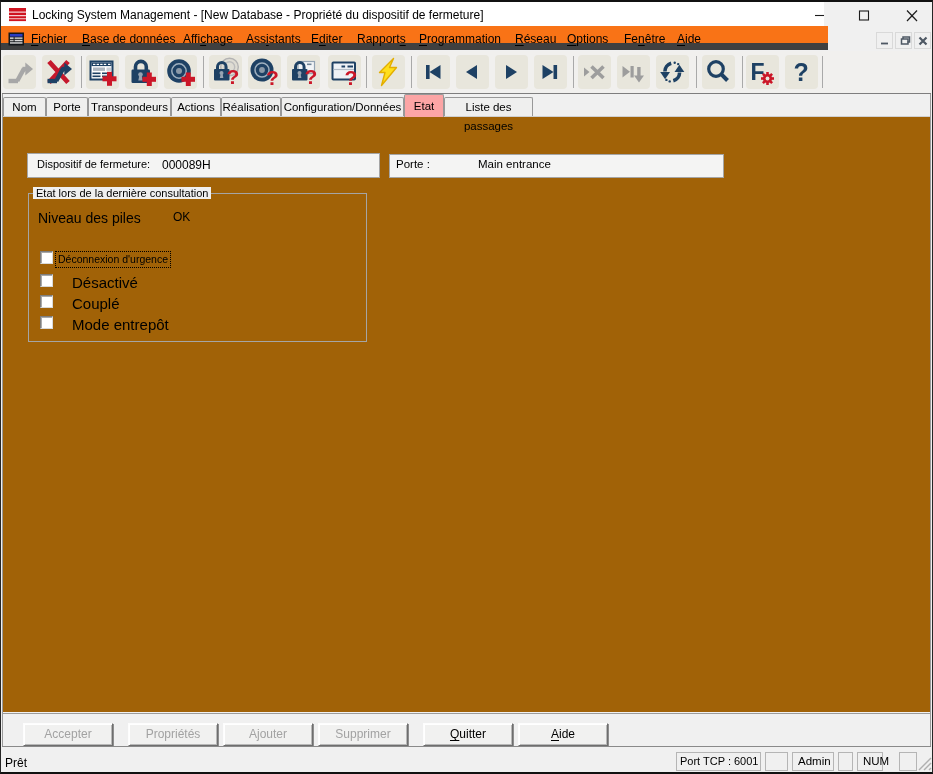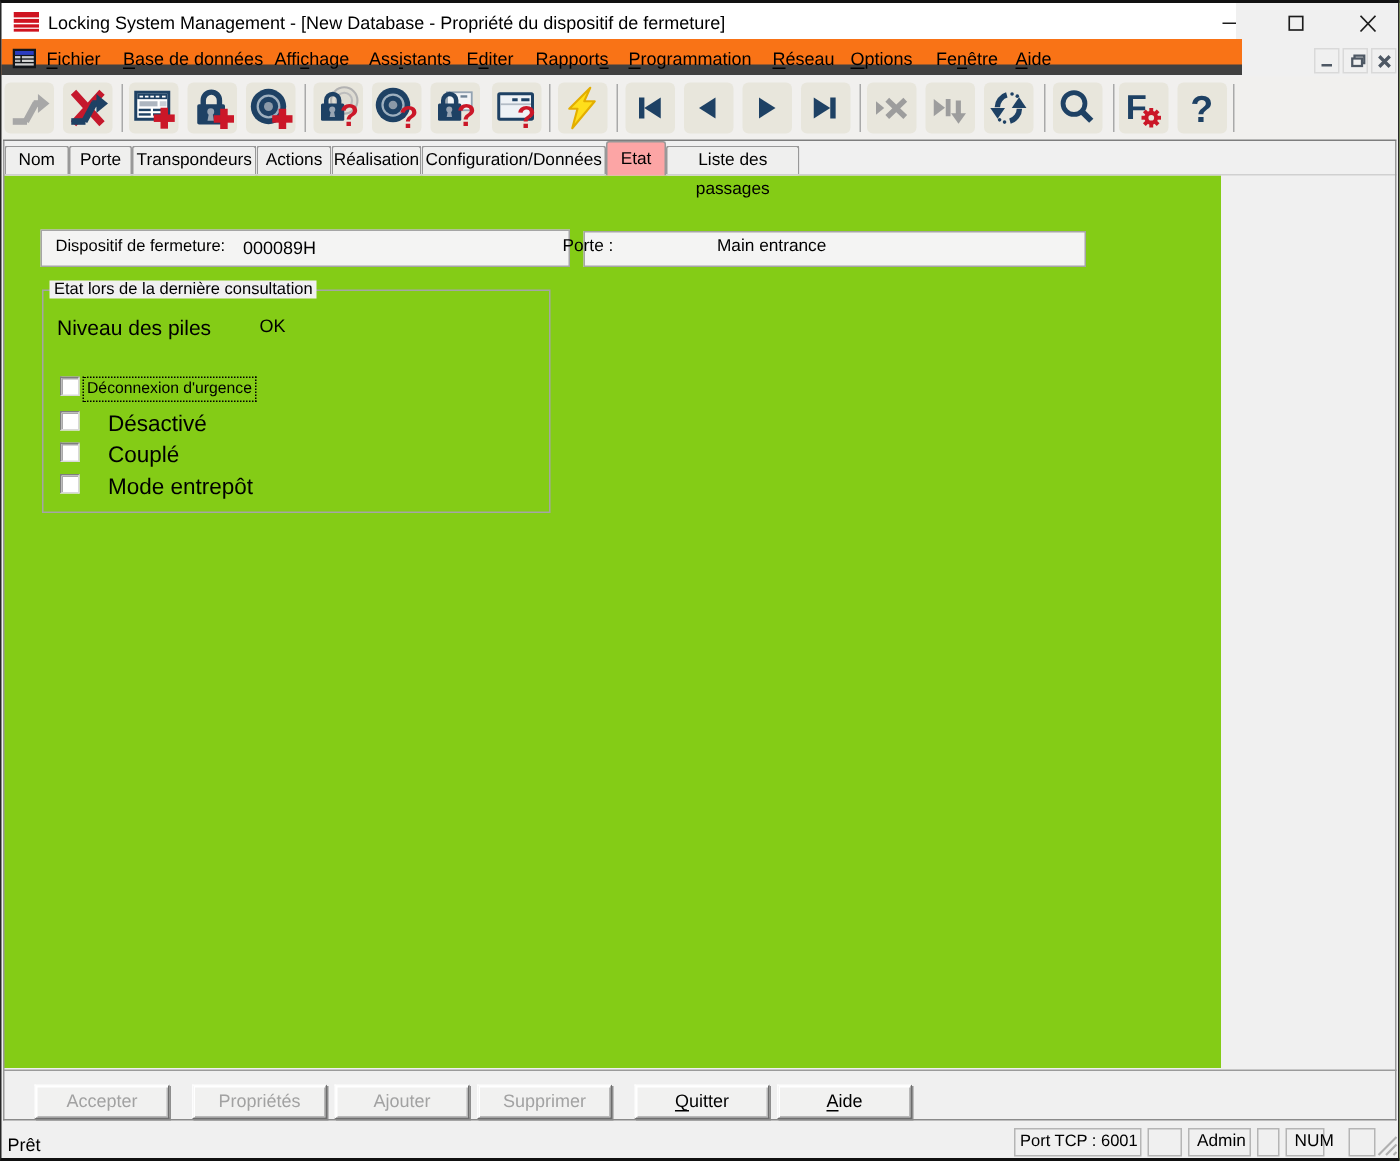--- a/index.html
+++ b/index.html
@@ -9,21 +9,21 @@
 #titletxt{left:31px;top:6px;font-size:12px}
 #menubar{left:1px;top:26px;width:827px;height:24px;background:#f97316;border-bottom:7px solid #404040}
 .mi{position:absolute;top:6px;font-size:12px;white-space:pre}
 #toolbar{left:1px;top:51px;width:931px;height:42px;background:#f1f0ee}
 .tb{position:absolute;top:4px;width:33px;height:34px;background:#e8e6dc;border-radius:4px}
 .tb svg{position:absolute;left:0.5px;top:1px}
 .tsep{position:absolute;top:5px;width:1px;height:32px;background:#a9a9a9}
 #tabrow{left:2px;top:94px;width:929px;height:23px;background:#f0f0f0}
 .tab{position:absolute;top:3px;height:20px;border:1px solid #989898;border-bottom:none;border-radius:2px 2px 0 0;background:#efefee;font-size:11.5px;text-align:center;line-height:19px;z-index:1}
 .tab.act{top:0;height:23px;background:#fca5a5;z-index:3;line-height:22px}
-#content{left:2px;top:117px;width:812px;height:595px;background:#84cc16}
+#content{left:2px;top:117px;width:929px;height:595px;background:#a16207}
 .fieldbox{position:absolute;border:1px solid #a5a5a5;background:#f4f4f3;font-size:11.5px}
 .gb{position:absolute;left:26px;top:76px;width:339px;height:149px;border:1px solid #a5a5a5}
 .gbt{position:absolute;left:4px;top:-7px;background:#f0f0f0;padding:0 3px;font-size:11px}
 .cb{position:absolute;left:11px;width:13px;height:13px;background:#fff;border:1px solid;border-color:#7e7e7e #d9d9d9 #d9d9d9 #7e7e7e;box-shadow:inset 1px 1px 0 #a9a9a9}
 .cl{position:absolute;left:43px;font-size:15px;white-space:pre}
 .txt{position:absolute;font-size:11.5px;white-space:pre}
 #btnrow{left:2px;top:713px;width:929px;height:34px;background:#f0f0f0;border-top:1px solid #9b9b9b}
 .btn{position:absolute;top:9px;width:90px;height:23px;background:#f1f1f0;border:1px solid;border-color:#fdfdfd #6e6e6e #6e6e6e #fdfdfd;box-shadow:inset 1px 1px 0 #ffffff,inset -1px -1px 0 #b8b8b8,1px 1px 0 #8e8e8e;font-size:12px;text-align:center;line-height:21px}
 .btn.dis{color:#a2a2a2}
 #statusbar{left:1px;top:748px;width:931px;height:24px;background:#f0f0f0}
@@ -281,21 +281,21 @@
   <div class="tab" style="left:219px;width:60px">Réalisation</div>
   <div class="tab" style="left:279px;width:123px">Configuration/Données</div>
   <div class="tab act" style="left:402px;width:40px">Etat</div>
   <div class="tab" style="left:442px;width:89px">Liste des passages</div>
 </div>
 <div class="abs" id="content">
   <div class="fieldbox" style="left:25px;top:36px;width:353px;height:25px"></div>
   <span class="txt" style="left:35px;top:41px;font-size:11px">Dispositif de fermeture:</span>
   <span class="txt" style="left:160px;top:41px;font-size:12px">000089H</span>
   <div class="fieldbox" style="left:387px;top:37px;width:335px;height:24px"></div>
-  <span class="txt" style="left:373px;top:41px">Porte :</span>
+  <span class="txt" style="left:394px;top:41px">Porte :</span>
   <span class="txt" style="left:476px;top:41px">Main entrance</span>
   <div class="gb">
     <span class="gbt">Etat lors de la dernière consultation</span>
     <span class="txt" style="left:9px;top:16px;font-size:14px">Niveau des piles</span>
     <span class="txt" style="left:144px;top:16px;font-size:12px">OK</span>
     <div class="cb" style="top:57px"></div>
     <span class="cl" style="left:26px;top:57px;border:1px dotted #000;padding:1px 2px 2px 2px;font-size:10.5px">Déconnexion d'urgence</span>
     <div class="cb" style="top:80px"></div>
     <span class="cl" style="top:80px">Désactivé</span>
     <div class="cb" style="top:101px"></div>

